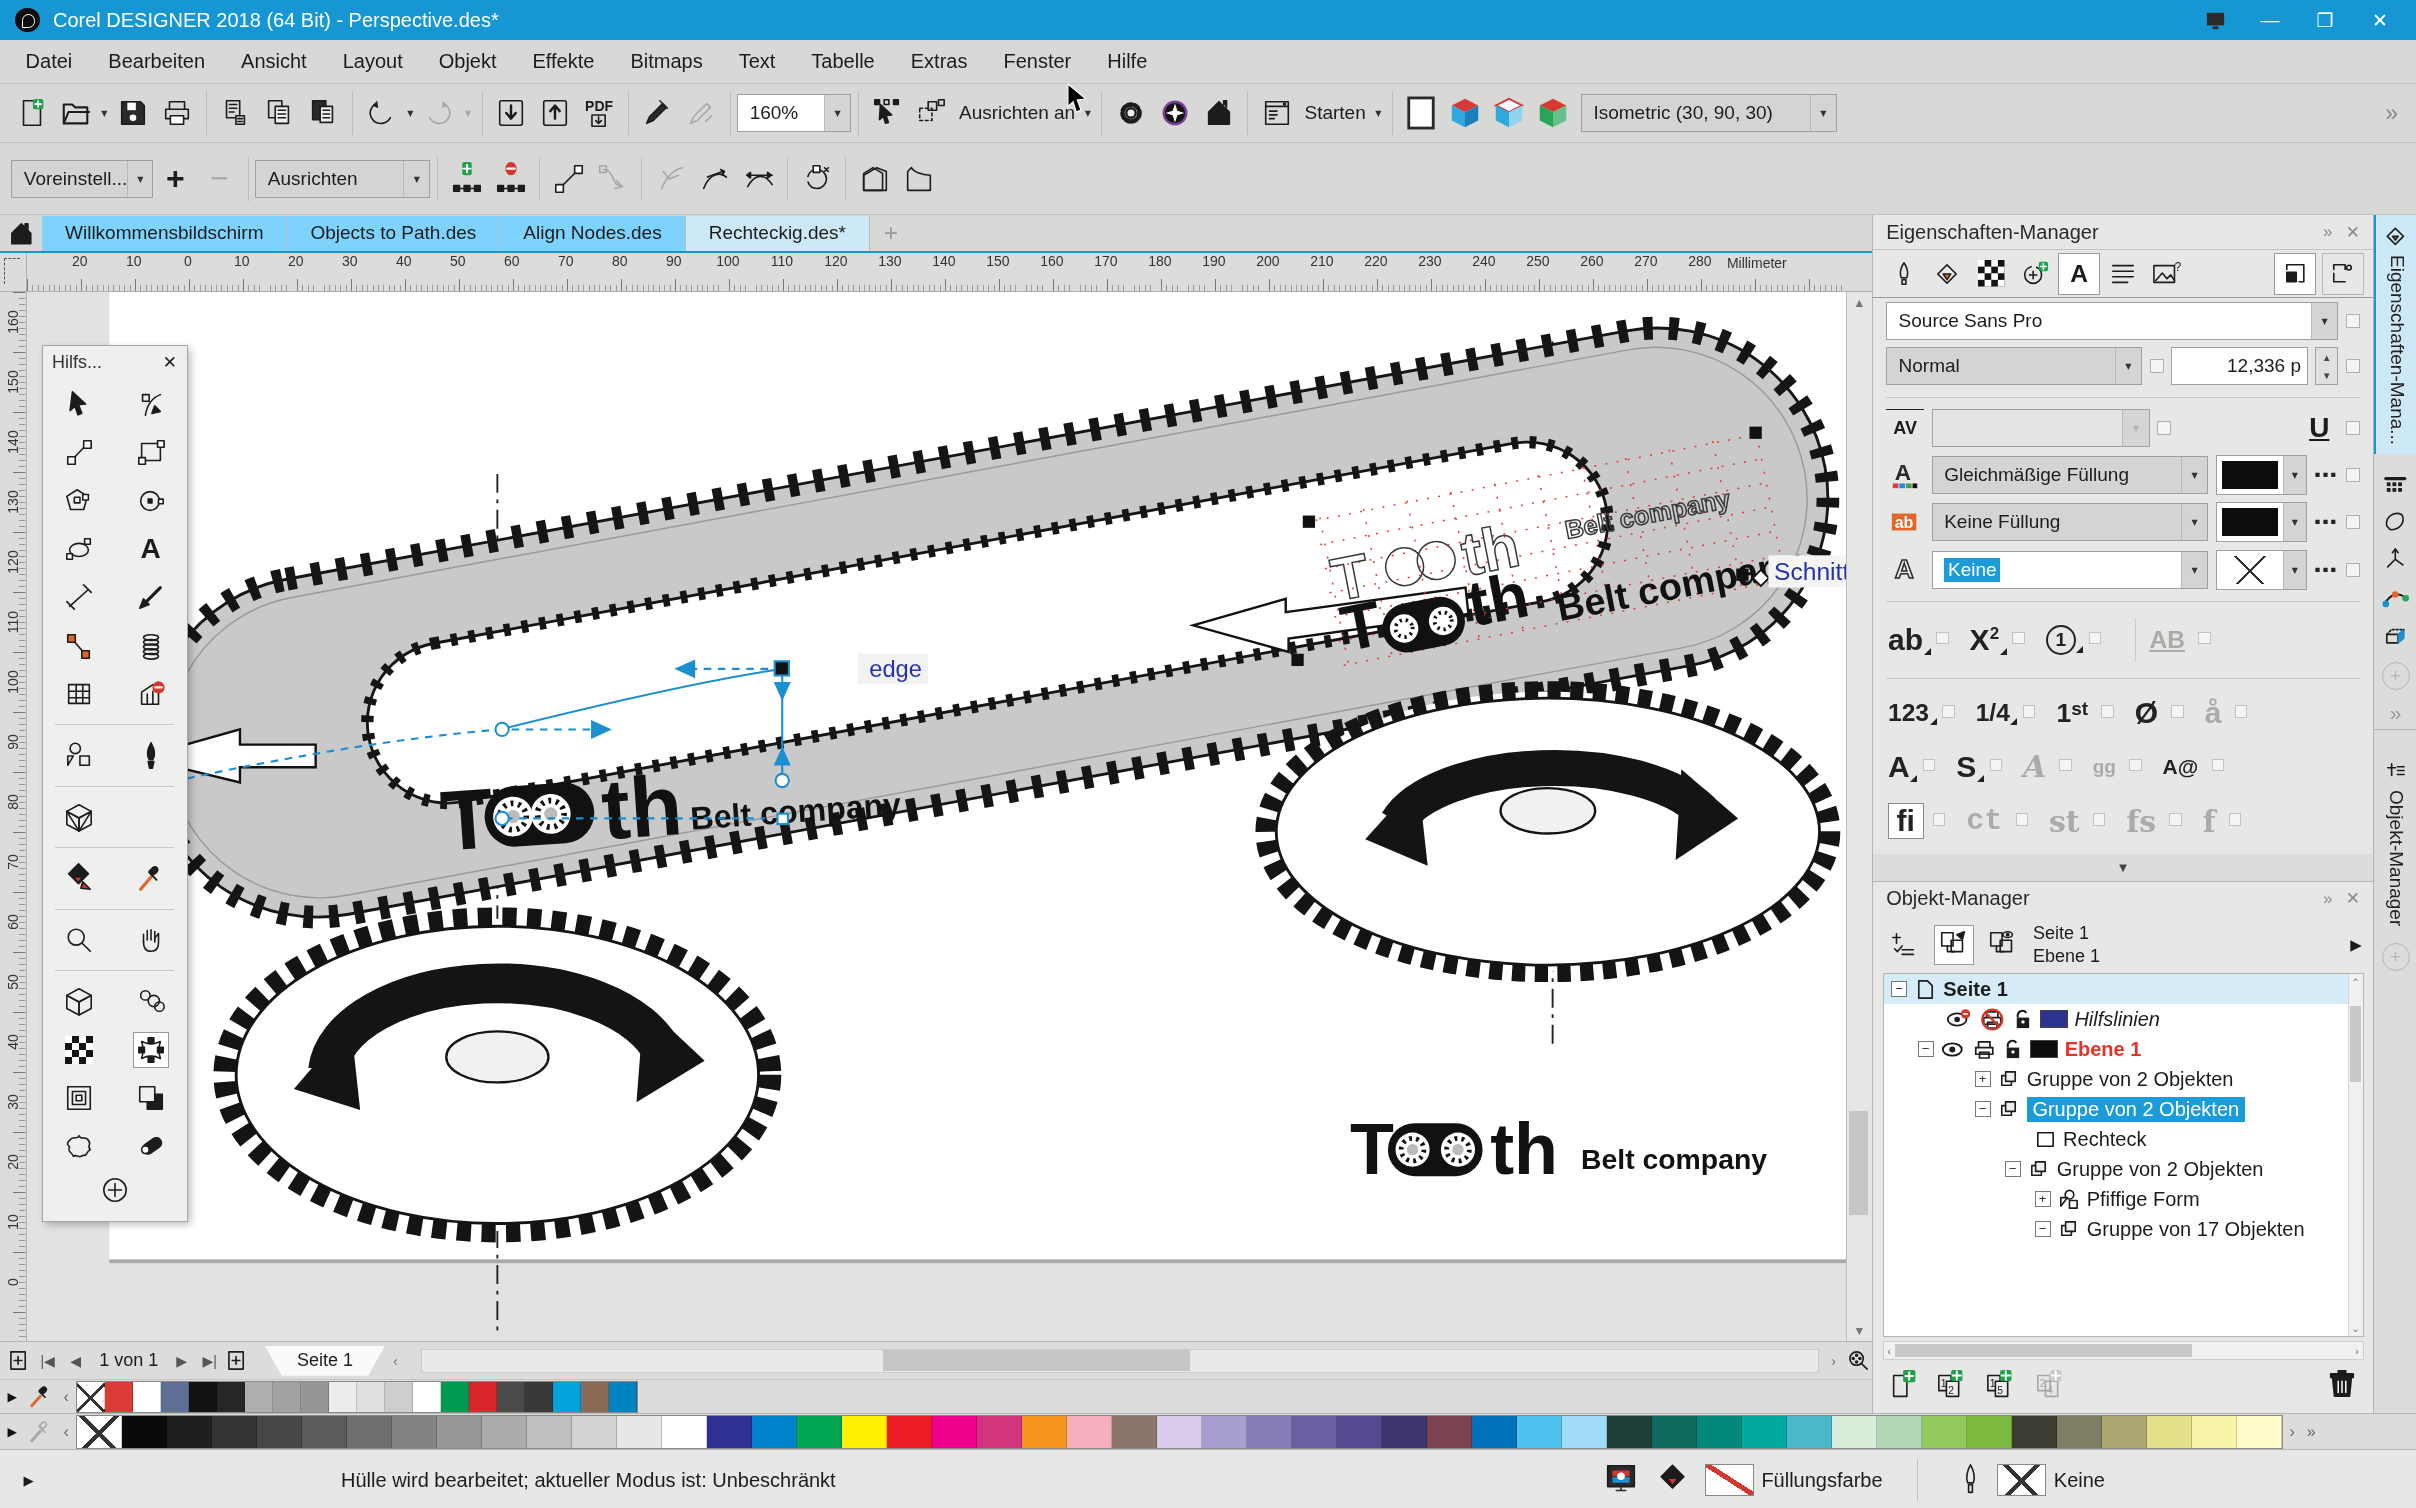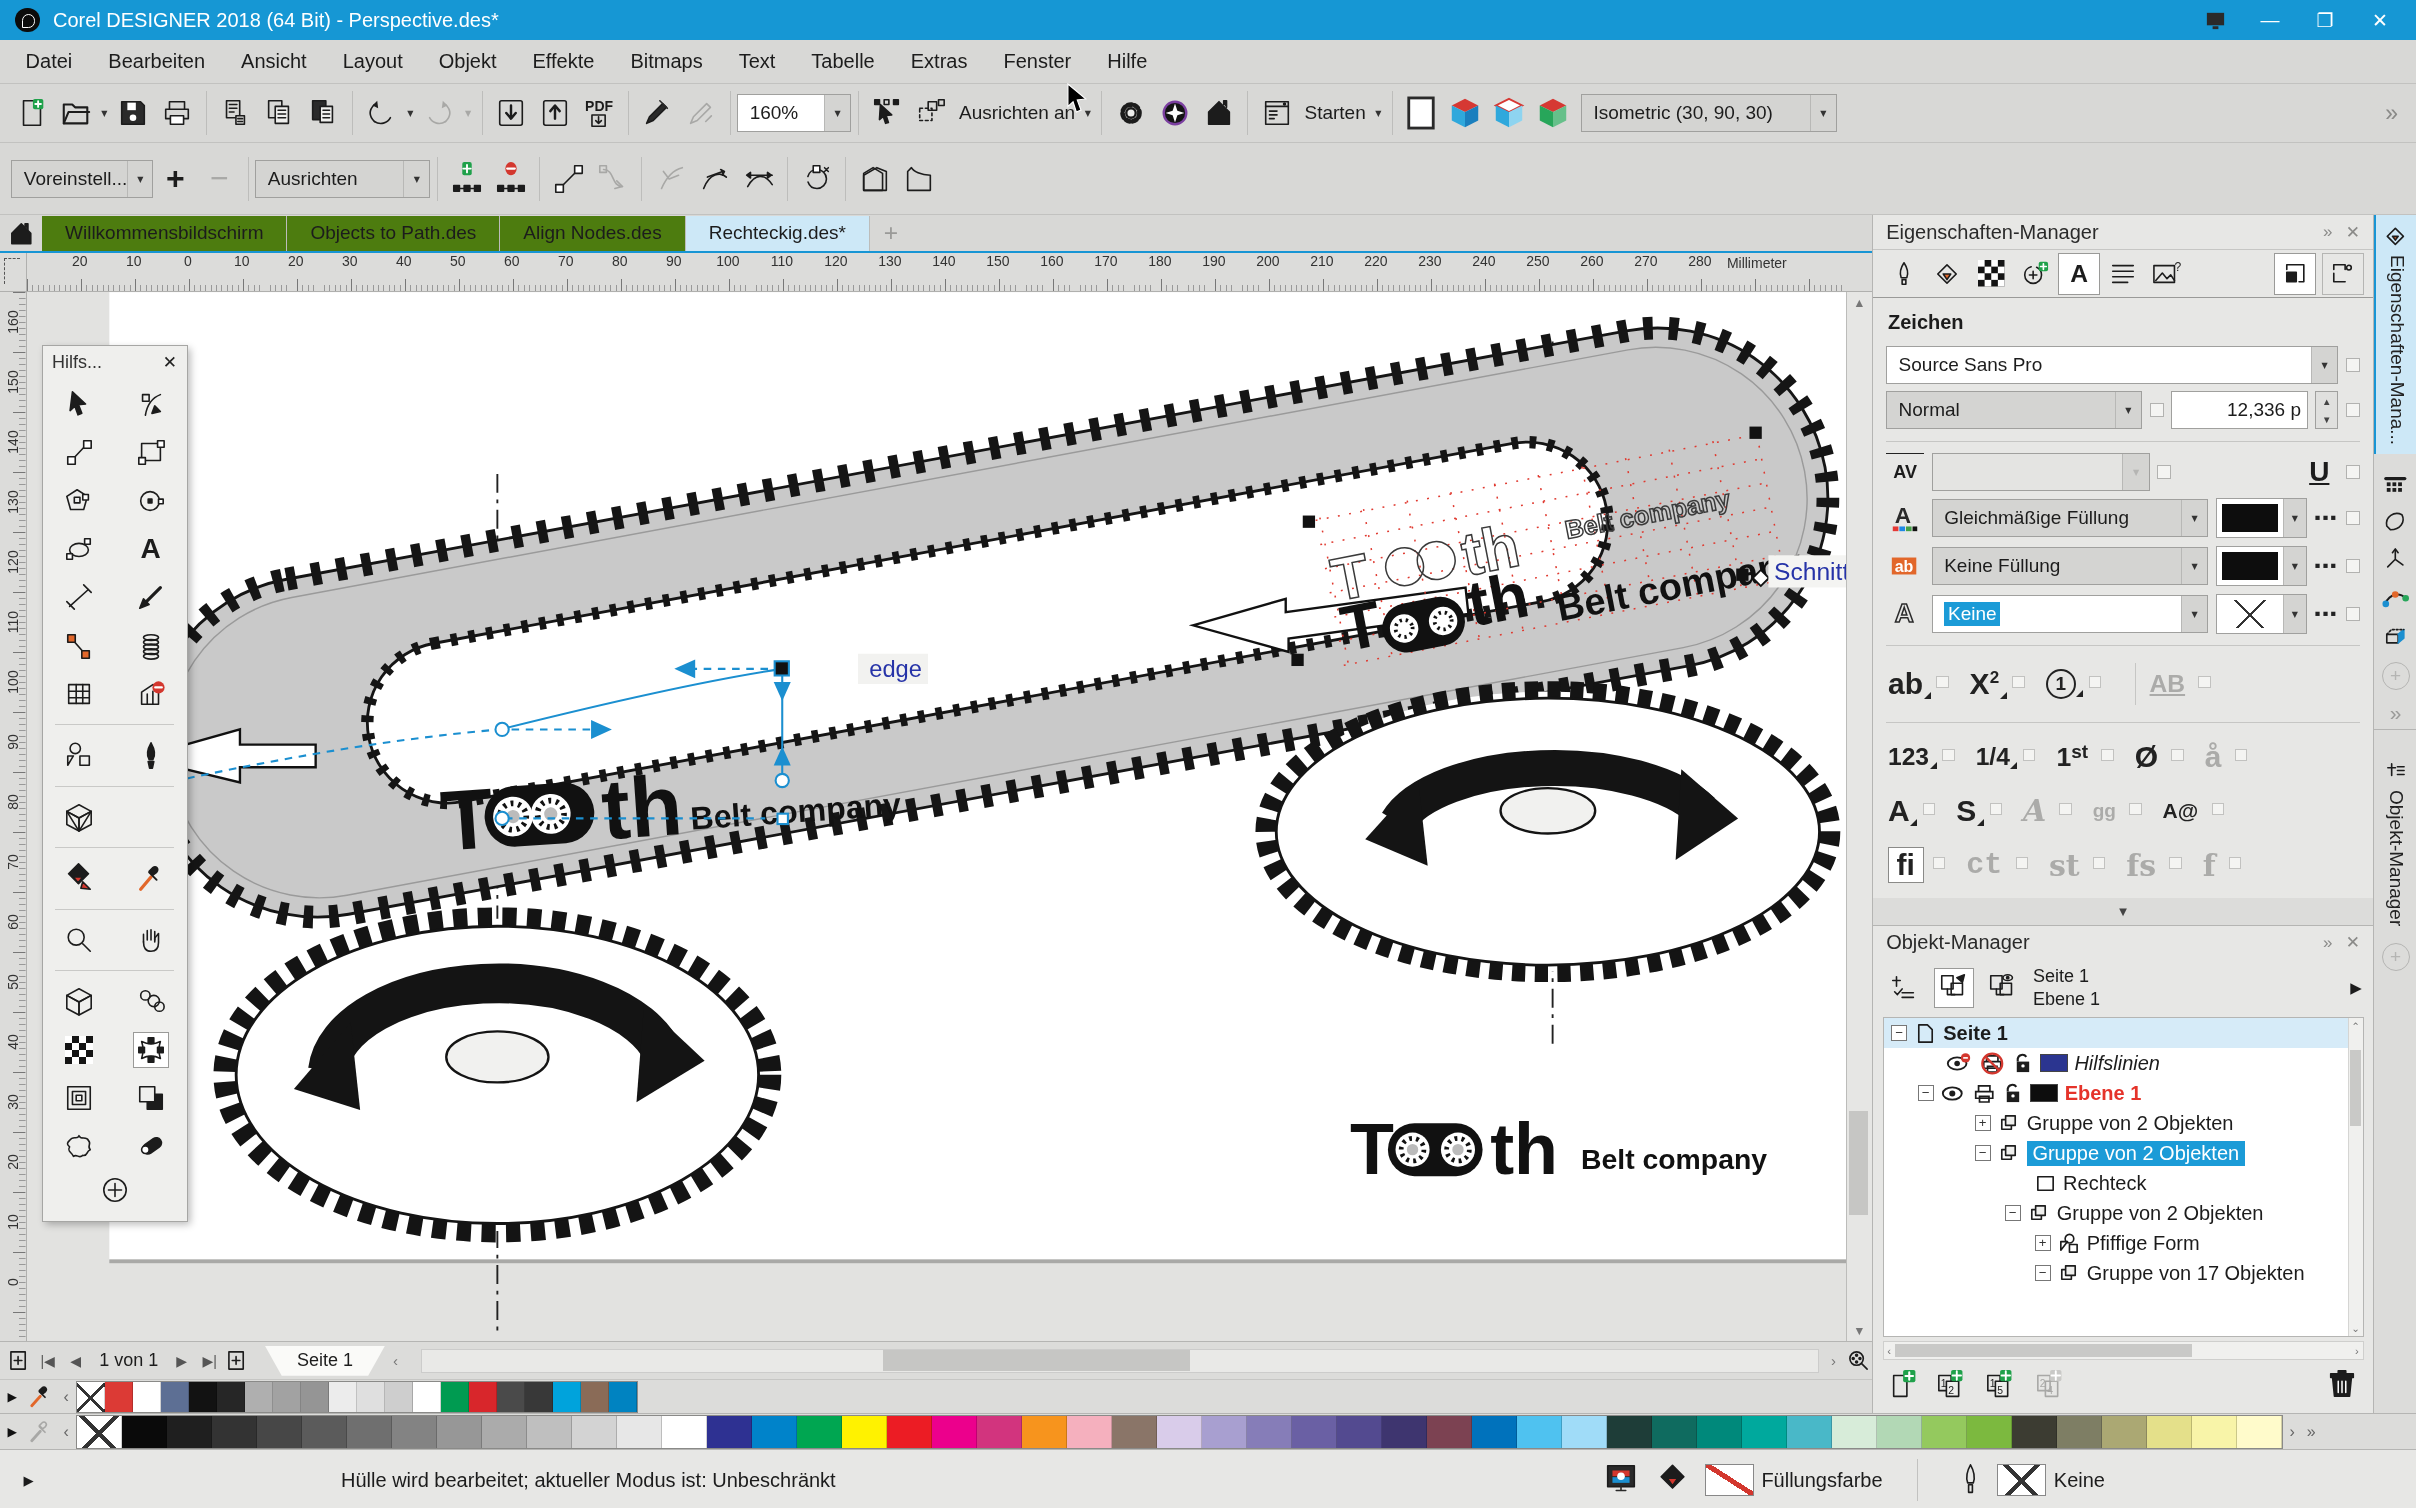--- a/index.html
+++ b/index.html
@@ -29,21 +29,21 @@
   .combo.gray { background:#D4D4D2; }
   .combo .dd { margin-left:auto; width:26.5px; text-align:center; border-left:0.9px solid #b8b8b6; height:100%; display:flex; align-items:center; justify-content:center; background:#D4D4D2; }
   .lbl { font-size:19px; padding:0 5.7px; white-space:nowrap; }
   .overflow { font-size:23px; color:#8a8a88; padding:0 9.5px; margin-left:auto; }
 
   
   .content { display:flex; height:1198px; }
   .left-col { width:1872px; display:flex; flex-direction:column; }
   .tabrow { height:38px; background:#D8D8D6; display:flex; align-items:flex-end; border-bottom:2.8px solid #1795D4; }
   .hometab { width:42px; height:35px; display:flex; align-items:center; justify-content:center; }
-  .doctab { height:35px; padding:0 23px; display:flex; align-items:center; font-size:19px; background:#4d7c0f; border-right:0.9px solid #bcbcba; }
+  .doctab { height:35px; padding:0 23px; display:flex; align-items:center; font-size:19px; background:#7dd3fc; border-right:0.9px solid #bcbcba; }
   .doctab.active { background:#CDE8F7; }
   .newtab { width:42px; height:35px; display:flex; align-items:center; justify-content:center; font-size:24.6px; color:#9a9a98; }
 
   
   .rulerrow { height:40px; display:flex; }
   .ruler-corner { width:26.5px; background:#DCDCDA; border-right:0.9px solid #b0b0ae; border-bottom:0.9px solid #b0b0ae; position:relative; }
   .ruler-corner::after { content:""; position:absolute; left:3.8px; top:5.7px; width:15px; height:24.6px; border-left:1.4px dashed #555; border-top:1.4px dashed #555; }
   .hruler { flex:1; background:
       repeating-linear-gradient(90deg,#777 0 0.9px,transparent 0.9px 54px) left bottom/100% 12.3px no-repeat,
       repeating-linear-gradient(90deg,#999 0 0.9px,transparent 0.9px 5.4px) left bottom/100% 6.6px no-repeat,
@@ -1053,21 +1053,20 @@
           <div class="pi-btn" style="border:0.9px solid #b5b5b3">
               <svg class="ic" width="24.6" height="24.6" stroke-width="2" viewBox="0 0 26 26">
                 <path d="M4 9 V4 h12 v5"></path>
                 <path d="M4 13 v9 h12"></path>
                 <circle cx="20" cy="7" r="2.5"></circle>
               </svg>
             </div>
         </div>
       </div>
 
-      <div class="section-title">Zeichen</div>
 
       <div class="prow">
         <div class="combo" style="flex:1">
           <span>Source Sans Pro</span>
           <span class="dd">▾</span>
         </div>
         <div class="cb"></div>
       </div>
       <div class="prow">
         <div class="combo gray" style="width:256px">

